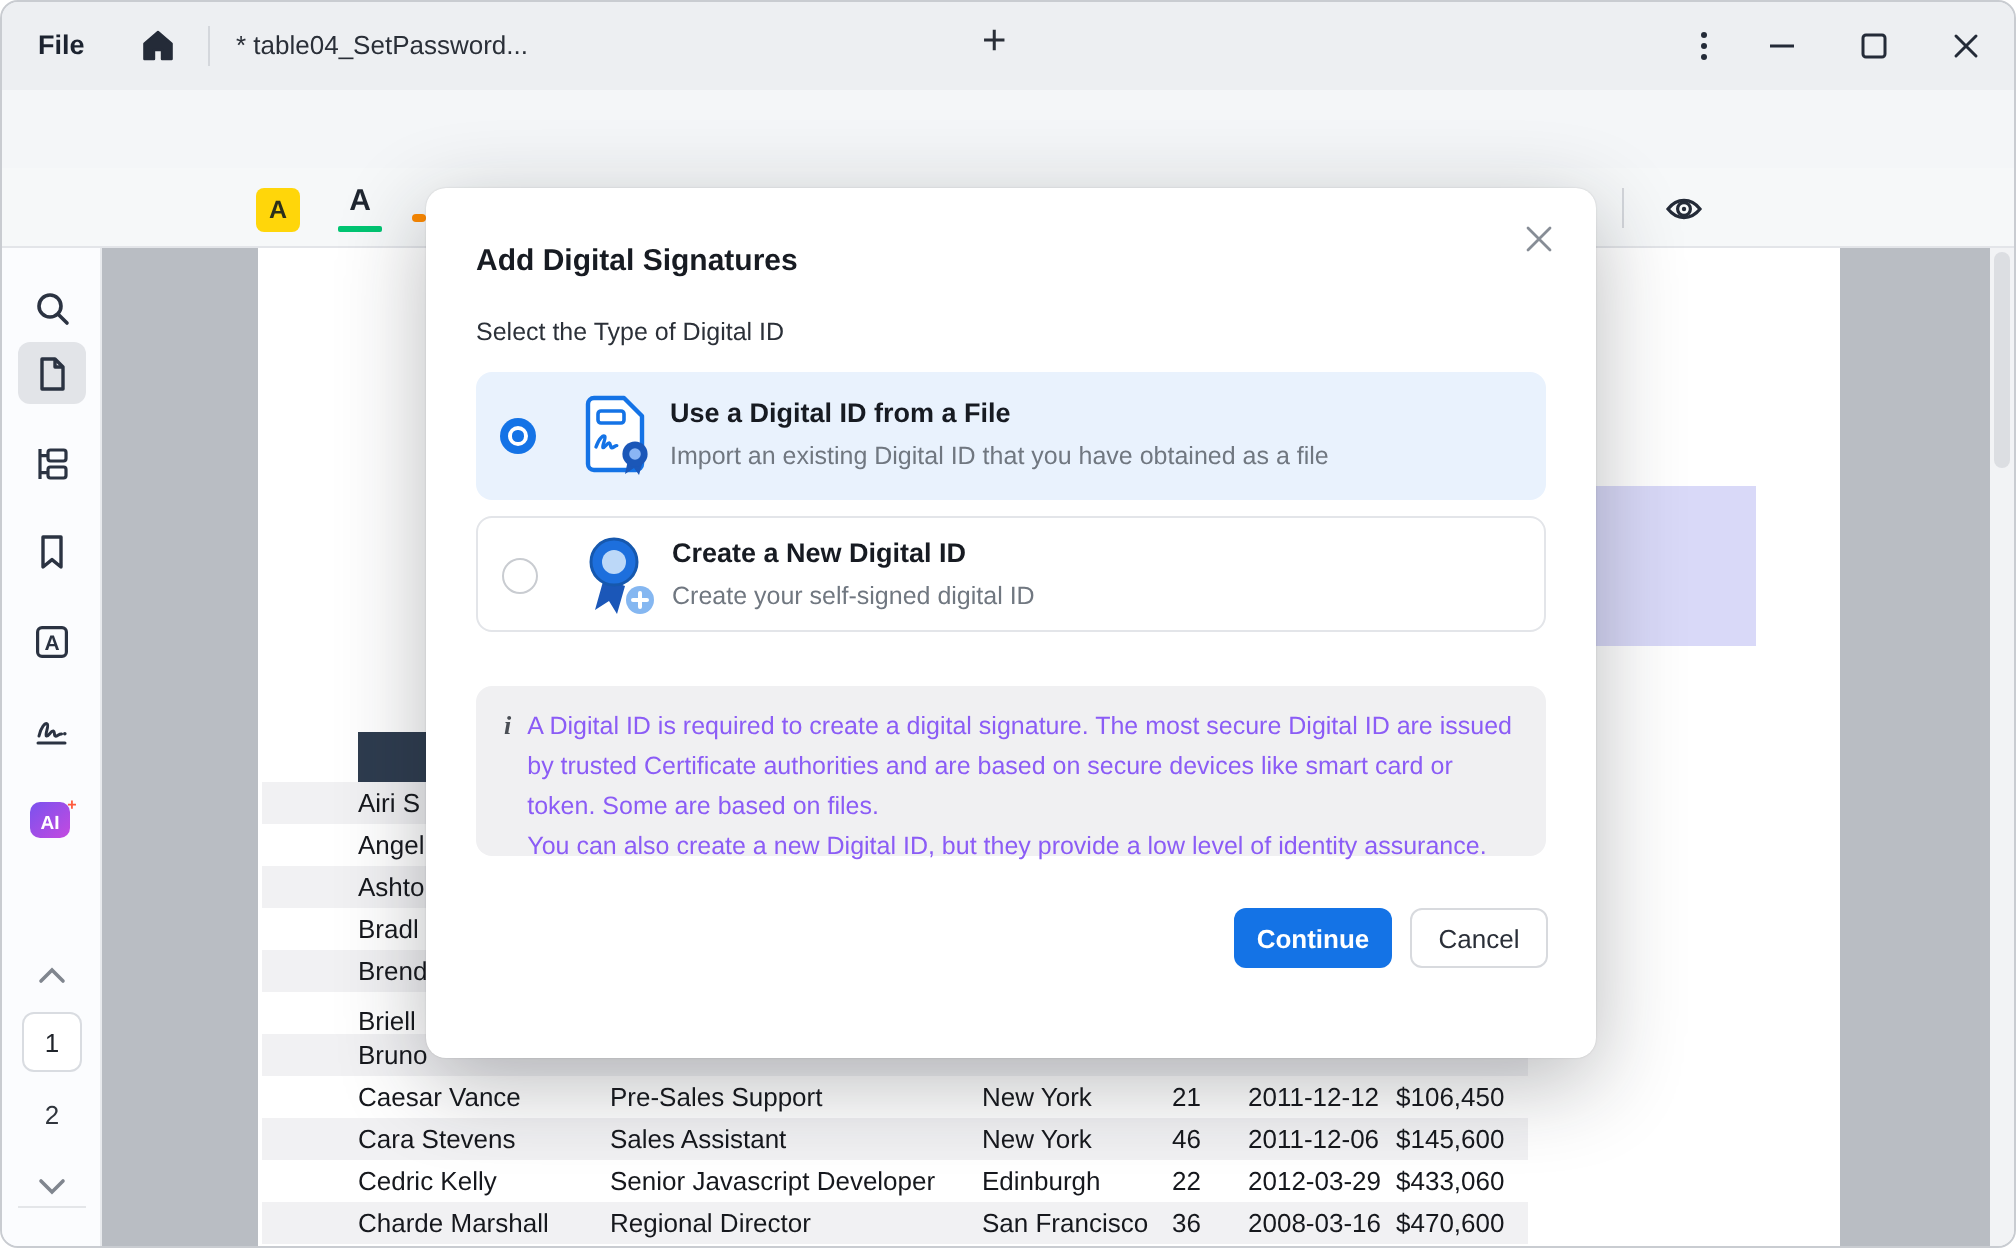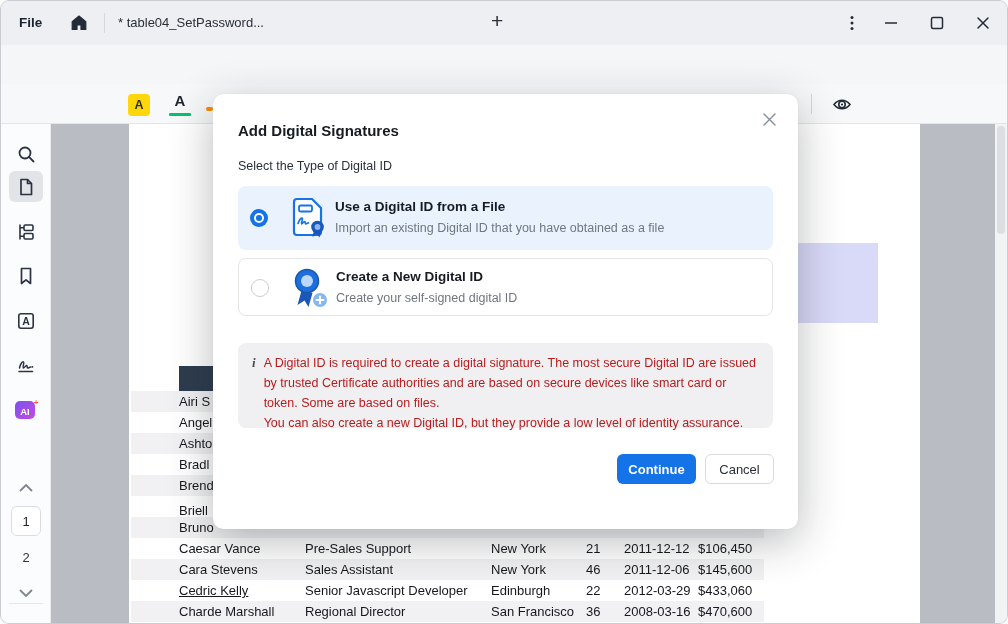--- a/index.html
+++ b/index.html
@@ -61,21 +61,21 @@
   .opt.plain{background:#fff;border:1px solid #e3e5e9;padding-left:46px;}
   .opt-title{font-size:13.5px;font-weight:700;color:#171b22;}
   .opt-desc{font-size:12.5px;color:#707780;}
   .radio-on{width:18px;height:18px;border-radius:50%;background:#1473e6;display:flex;align-items:center;justify-content:center;}
   .radio-on .r2{width:10px;height:10px;border-radius:50%;background:#fff;display:flex;align-items:center;justify-content:center;}
   .radio-on .r3{width:5.5px;height:5.5px;border-radius:50%;background:#1473e6;}
   .radio-off{width:18px;height:18px;border-radius:50%;background:#fff;border:1.5px solid #c9ccd1;}
   .infobox{position:absolute;left:25px;top:249px;width:535px;height:85px;background:#f0f0f2;border-radius:8px;
            padding:10px 14px;display:flex;gap:8px;}
   .info-i{font-family:"Liberation Serif",serif;font-style:italic;font-weight:700;font-size:13px;color:#4a4e55;line-height:20px;}
-  .info-text{font-size:12.5px;color:#b91c1c;line-height:20px;width:500px;}
+  .info-text{font-size:12.5px;color:#8b5cf6;line-height:20px;width:500px;}
   .btn{position:absolute;top:360px;height:30px;border-radius:6px;display:flex;align-items:center;justify-content:center;
        font-size:13px;}
   .btn-primary{left:404px;width:79px;background:#1473e6;color:#fff;font-weight:600;}
   .btn-secondary{left:492px;width:69px;background:#fff;border:1px solid #d8dade;color:#2a2f38;}
   .dlg-close{position:absolute;right:18px;top:14px;width:22px;height:22px;display:flex;align-items:center;justify-content:center;color:#878d96;}
 </style>
 </head>
 <body>
 
 <div class="stage">
@@ -346,21 +346,21 @@
     <div>
       <div class="stripe" style="left:80px;top:435px;width:633px;"></div>
       <span class="cell" style="left:128px;top:435px;">Cara Stevens</span>
       <span class="cell" style="left:254px;top:435px;">Sales Assistant</span>
       <span class="cell" style="left:440px;top:435px;">New York</span>
       <span class="cell" style="left:535px;top:435px;">46</span>
       <span class="cell" style="left:573px;top:435px;">2011-12-06</span>
       <span class="cell" style="left:647px;top:435px;">$145,600</span>
     </div>
     <div>
-      <span class="cell" style="left:128px;top:456px;text-decoration:underline;">Cedric Kelly</span>
+      <span class="cell" style="left:128px;top:456px;">Cedric Kelly</span>
       <span class="cell" style="left:254px;top:456px;">Senior Javascript Developer</span>
       <span class="cell" style="left:440px;top:456px;">Edinburgh</span>
       <span class="cell" style="left:535px;top:456px;">22</span>
       <span class="cell" style="left:573px;top:456px;">2012-03-29</span>
       <span class="cell" style="left:647px;top:456px;">$433,060</span>
     </div>
     <div>
       <div class="stripe" style="left:80px;top:477px;width:633px;"></div>
       <span class="cell" style="left:128px;top:477px;">Charde Marshall</span>
       <span class="cell" style="left:254px;top:477px;">Regional Director</span>

